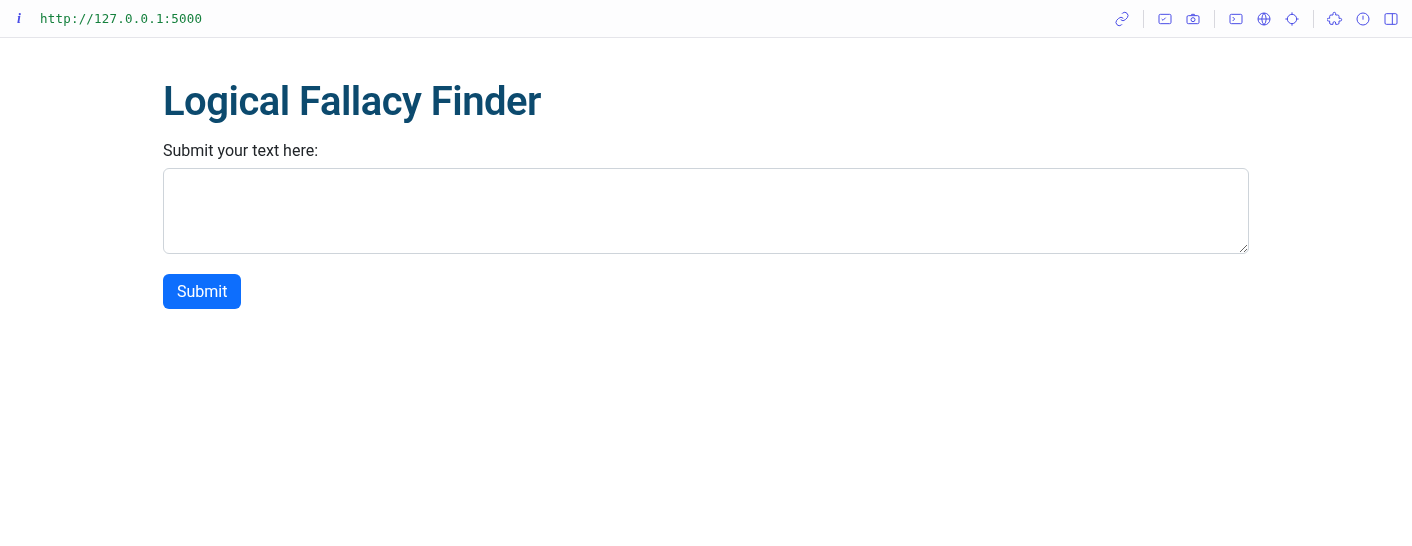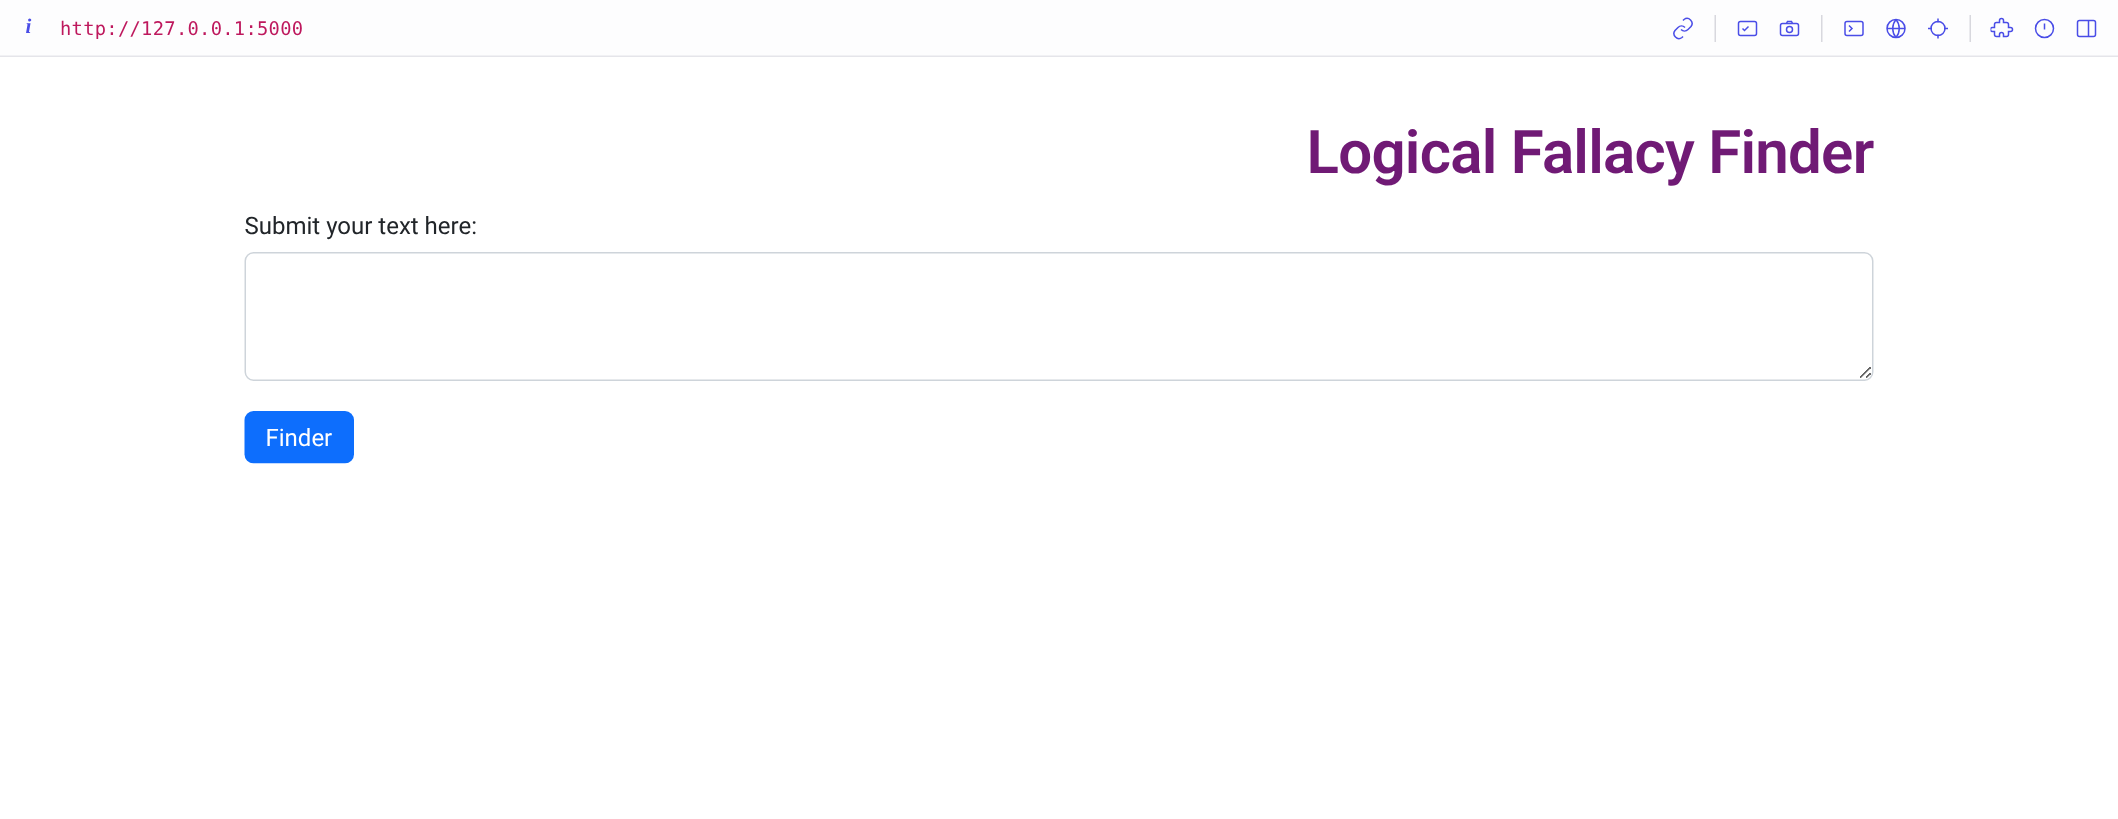--- a/index.html
+++ b/index.html
@@ -37,21 +37,21 @@
       font-family: Georgia, serif;
       font-style: italic;
       font-weight: bold;
       font-size: 14px;
       width: 14px;
       text-align: center;
     }
     .url-text {
       font-family: ui-monospace, "SFMono-Regular", Menlo, Monaco, Consolas, monospace;
       font-size: 12.5px;
-      color: #be185d;
+      color: #15803d;
       letter-spacing: 0.2px;
     }
     .toolbar-icon {
       width: 18px;
       height: 18px;
       display: inline-flex;
       align-items: center;
       justify-content: center;
       color: #4a4de7;
     }
@@ -67,26 +67,26 @@
       height: 18px;
       background: #d8d8de;
       margin: 0 2px;
     }
     .container {
       max-width: 1110px;
       margin: 0 auto;
       padding: 0 12px;
     }
     .page-title {
-      text-align: right;
+      text-align: left;
       font-size: 40px;
       font-weight: 600;
       margin-top: 40px;
       margin-bottom: 16px;
-      color: #701a75;
+      color: #0c4a6e;
       letter-spacing: -0.5px;
     }
     .form-label {
       display: block;
       font-size: 16px;
       margin-bottom: 8px;
       color: #212529;
     }
     .text-input {
       width: 100%;
@@ -180,15 +180,15 @@
     </span>
   </div>
 </div>
 
 <div class="container">
   <h1 class="page-title">Logical Fallacy Finder</h1>
 
   <form>
     <label class="form-label" for="textInput">Submit your text here:</label>
     <textarea id="textInput" class="text-input" value="" style=""></textarea>
-    <button type="button" class="submit-btn">Finder</button>
+    <button type="button" class="submit-btn">Submit</button>
   </form>
 </div>
 
 </body></html>

